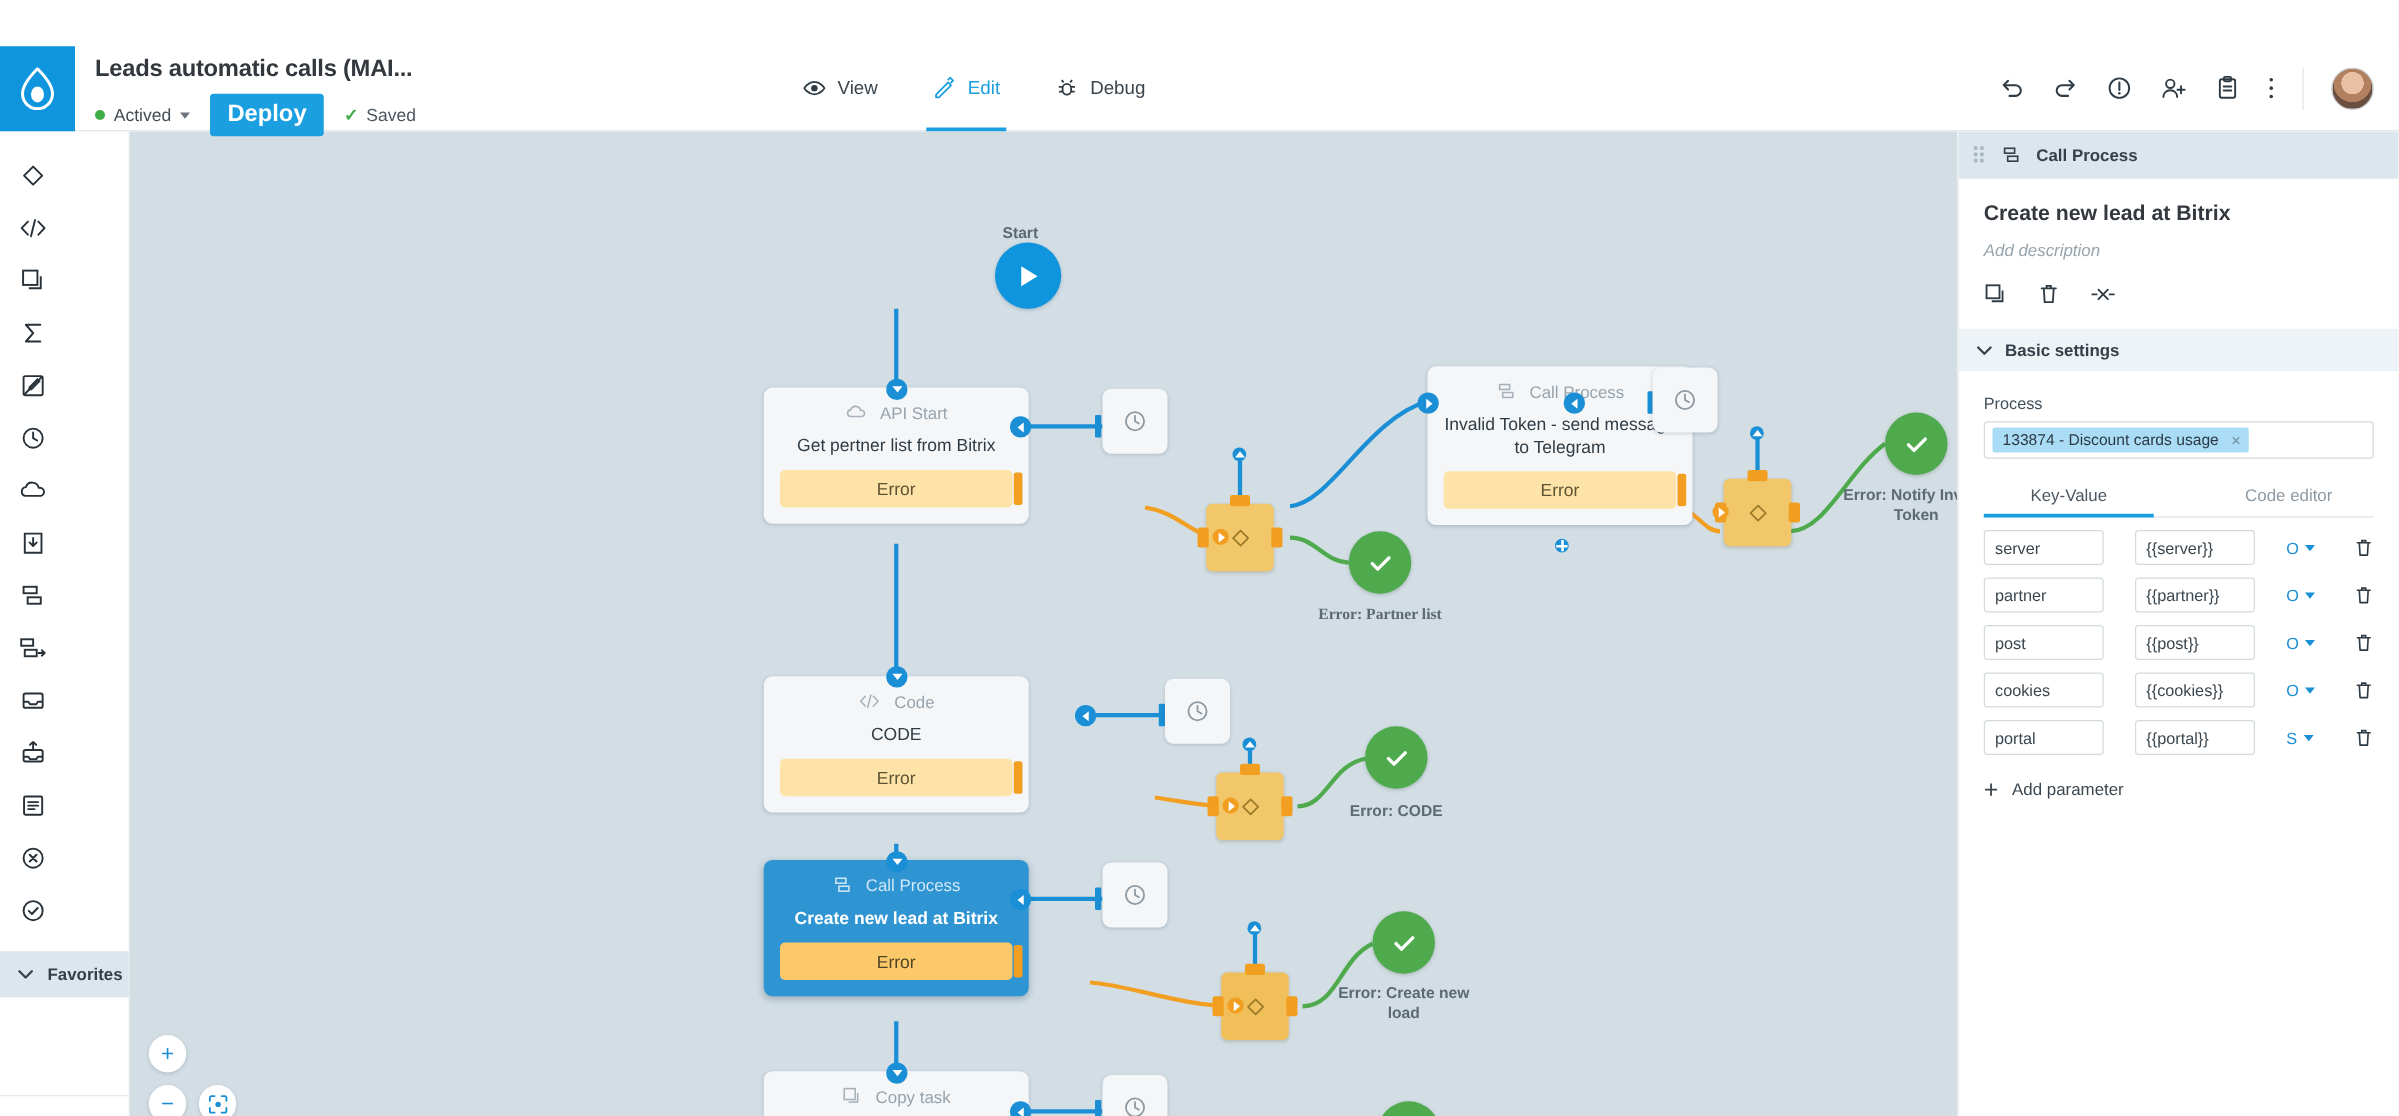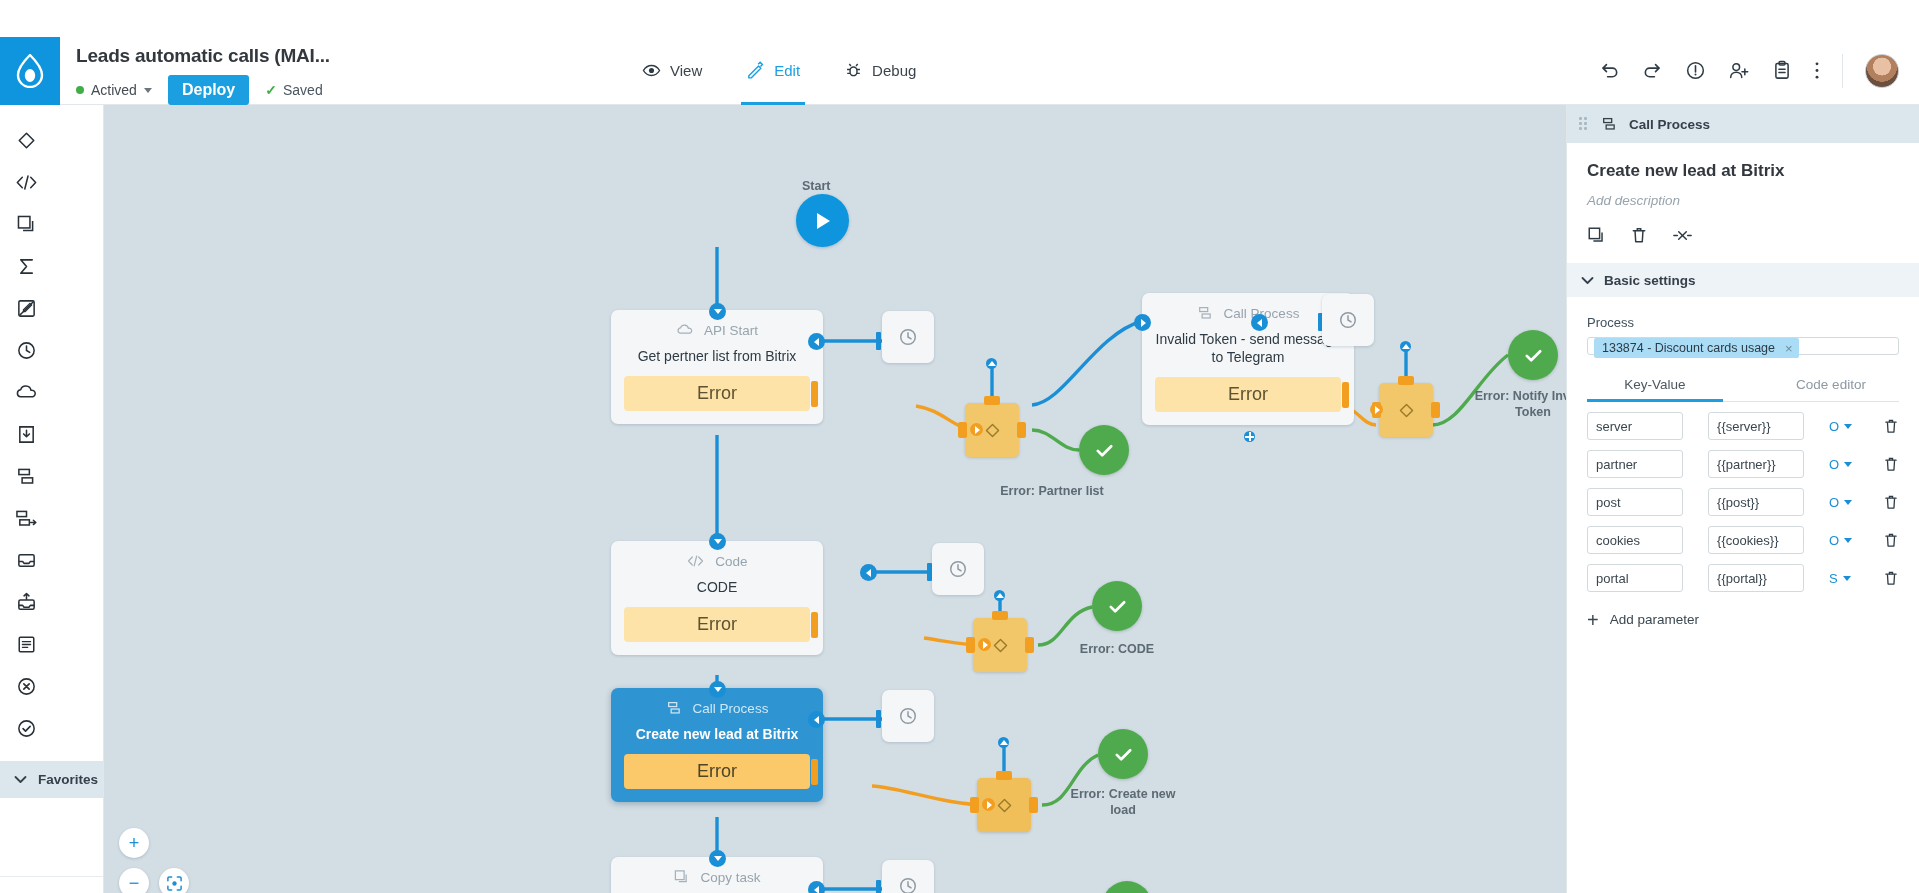--- a/index.html
+++ b/index.html
@@ -23,21 +23,21 @@
     display:flex; align-items:center; justify-content:center; flex:none;
   }
   .logo-glyph { width:30px; height:34px; }
   .title-block { padding:8px 14px 0 16px; flex:none; min-width:430px; }
   .wf-title { font-size:19px; font-weight:bold; color:#32383e; letter-spacing:-.2px; line-height:22px;}
   .title-row2 { display:flex; align-items:center; gap:16px; margin-top:8px; }
   .status-pill { display:flex; align-items:center; gap:7px; font-size:14px; color:#444c53; cursor:pointer;}
   .dot { width:8px; height:8px; border-radius:50%; background:#3fae49; display:inline-block; }
   .caret-dn { width:0;height:0;border-left:4px solid transparent;border-right:4px solid transparent;border-top:5px solid #6d767e; }
   .deploy-btn {
-    background:#1b9fe0; color:#fff; font-weight:bold; font-size:16px;
+    background:#1b9fe0; color:#fff; font-weight:bold; font-size:19px;
     border:none; border-radius:3px; padding:6px 14px; cursor:pointer;
   }
   .saved { display:flex; align-items:center; gap:6px; font-size:14px; color:#4a5560; }
   .saved .chk { color:#3fae49; font-weight:bold; font-size:14px; }
 
   .tabs { display:flex; align-items:center; gap:0px; margin-left:130px; }
   .tab {
     display:flex; align-items:center; gap:9px; padding:0 22px; height:68px;
     font-size:15px; color:#3b444c; cursor:pointer; position:relative;
   }
@@ -90,21 +90,21 @@
     position:absolute; background:#f4f6f8; border-radius:7px;
     box-shadow:0 1px 3px rgba(40,60,80,.18);
     width:212px; padding:12px 13px 13px 13px; text-align:center;
   }
   .node.selected { background:#2e94d2; box-shadow:0 2px 6px rgba(20,60,90,.3); }
   .node-type { display:flex; align-items:center; justify-content:center; gap:10px; color:#98a4ad; font-size:13.5px; margin-bottom:9px;}
   .node.selected .node-type { color:#cfe7f6; }
   .node-title { font-size:14px; color:#2f3b44; font-weight:normal; line-height:18px; margin-bottom:11px;}
   .node.selected .node-title { color:#fff; font-weight:bold; }
   .err-band {
-    background:#fde3a7; border-radius:4px; padding:7px 0; font-size:18px; color:#5d5231;
+    background:#fde3a7; border-radius:4px; padding:7px 0; font-size:14px; color:#5d5231;
     position:relative;
   }
   .node.selected .err-band { background:#fbc86a; color:#4f4525; }
   .err-band:after {
     content:""; position:absolute; right:-8px; top:50%; transform:translateY(-50%);
     width:7px; height:26px; background:#f29f21; border-radius:2px;
   }
 
   
   .clock-node {
@@ -176,21 +176,21 @@
   .rp-title { font-size:17px; font-weight:bold; color:#32383e; }
   .rp-desc { font-size:13.5px; color:#98a4ad; font-style:italic; margin-top:12px; }
   .rp-actions { display:flex; gap:24px; margin-top:18px; margin-bottom:18px; color:#2e3b45; }
   .rp-actions span { cursor:pointer; display:flex; }
   .section-head {
     background:#eef3f7; height:34px; display:flex; align-items:center; gap:10px; padding-left:14px;
     font-size:13.5px; font-weight:bold; color:#36404a; cursor:pointer;
   }
   .field-label { font-size:13px; color:#41505b; margin:18px 0 7px 0; }
   .proc-input {
-    border:1px solid #d3dade; border-radius:3px; height:18px; display:flex; align-items:flex-start; padding:0 6px;
+    border:1px solid #d3dade; border-radius:3px; height:30px; display:flex; align-items:center; padding:0 6px;
   }
   .chip {
     background:#aadcf5; border-radius:2px; height:20px; display:flex; align-items:center; gap:10px;
     padding:0 6px 0 8px; font-size:12.5px; color:#2b3a45;
   }
   .chip-x { color:#6c8d9e; font-size:13px; cursor:pointer; }
   .tabs2 { display:flex; margin-top:22px; border-bottom:1px solid #dfe5e9;gap:40px; }
   .tab2 { flex:1; text-align:center; font-size:13.5px; padding-bottom:9px; color:#4c5761; cursor:pointer; position:relative;}
   .tab2.active:after { content:""; position:absolute; left:0;right:0;bottom:-1px;height:3px;background:#1b9fe0;}
   .tab2.muted { color:#8d99a2; }
@@ -494,21 +494,21 @@
           </svg>
       </div>
       <div class="port port-orange" style="left:866px; top:318px;">
           <i class="port-tri-r"></i>
         </div>
       <div class="green-end" style="left:975px; top:320px;">
         <svg width="23" height="23" viewBox="0 0 24 24">
             <path d="M5 12.4l4.6 4.6L19 7.6" fill="none" stroke="#fff" stroke-width="2.8" stroke-linecap="round" stroke-linejoin="round"></path>
           </svg>
       </div>
-      <div class="end-label" style="left:883px; top:378px;">Error: Partner list</div>
+      <div class="end-label" style="left:935px; top:378px;font-family:Liberation Serif, serif;">Error: Partner list</div>
 
       <div class="node" style="left:1038px; top:188px;">
         <div class="node-type">
           <svg width="17" height="16" viewBox="0 0 22 22">
               <rect x="3" y="3.6" width="11" height="5.4" fill="none" stroke="#a6b1b9" stroke-width="1.7"></rect>
               <rect x="6.4" y="12.4" width="11" height="5.4" fill="none" stroke="#a6b1b9" stroke-width="1.7"></rect>
             </svg>
           <span>Call Process</span>
         </div>
         <div class="node-title">Invalid Token - send message to Telegram</div>

